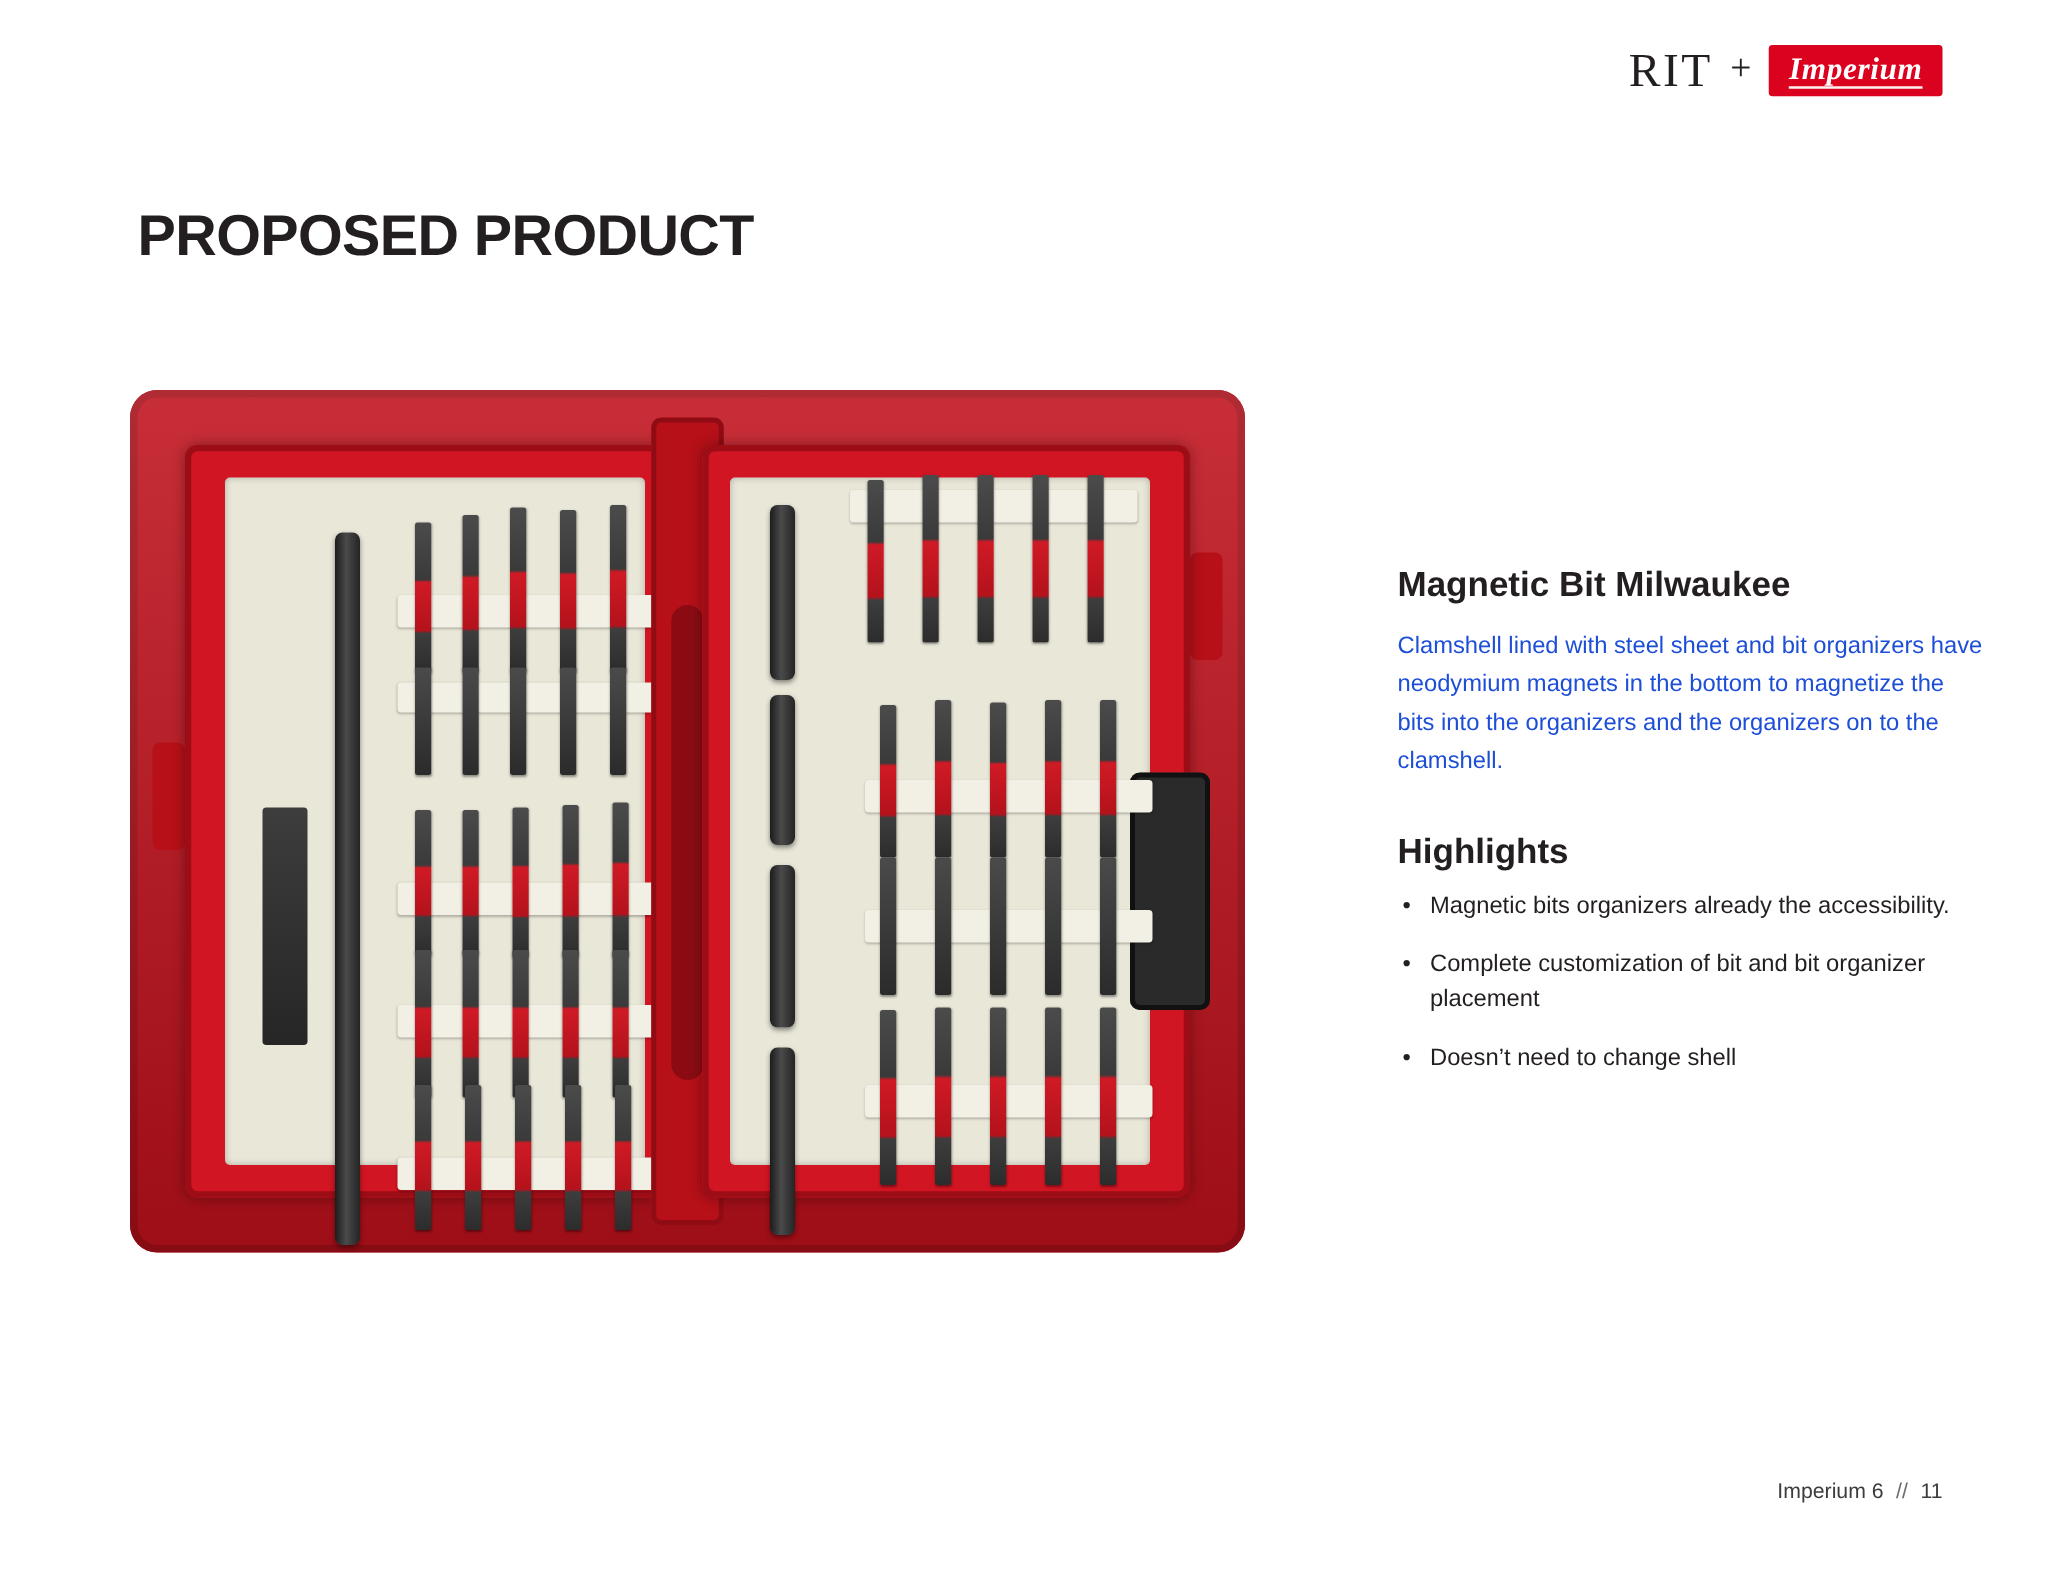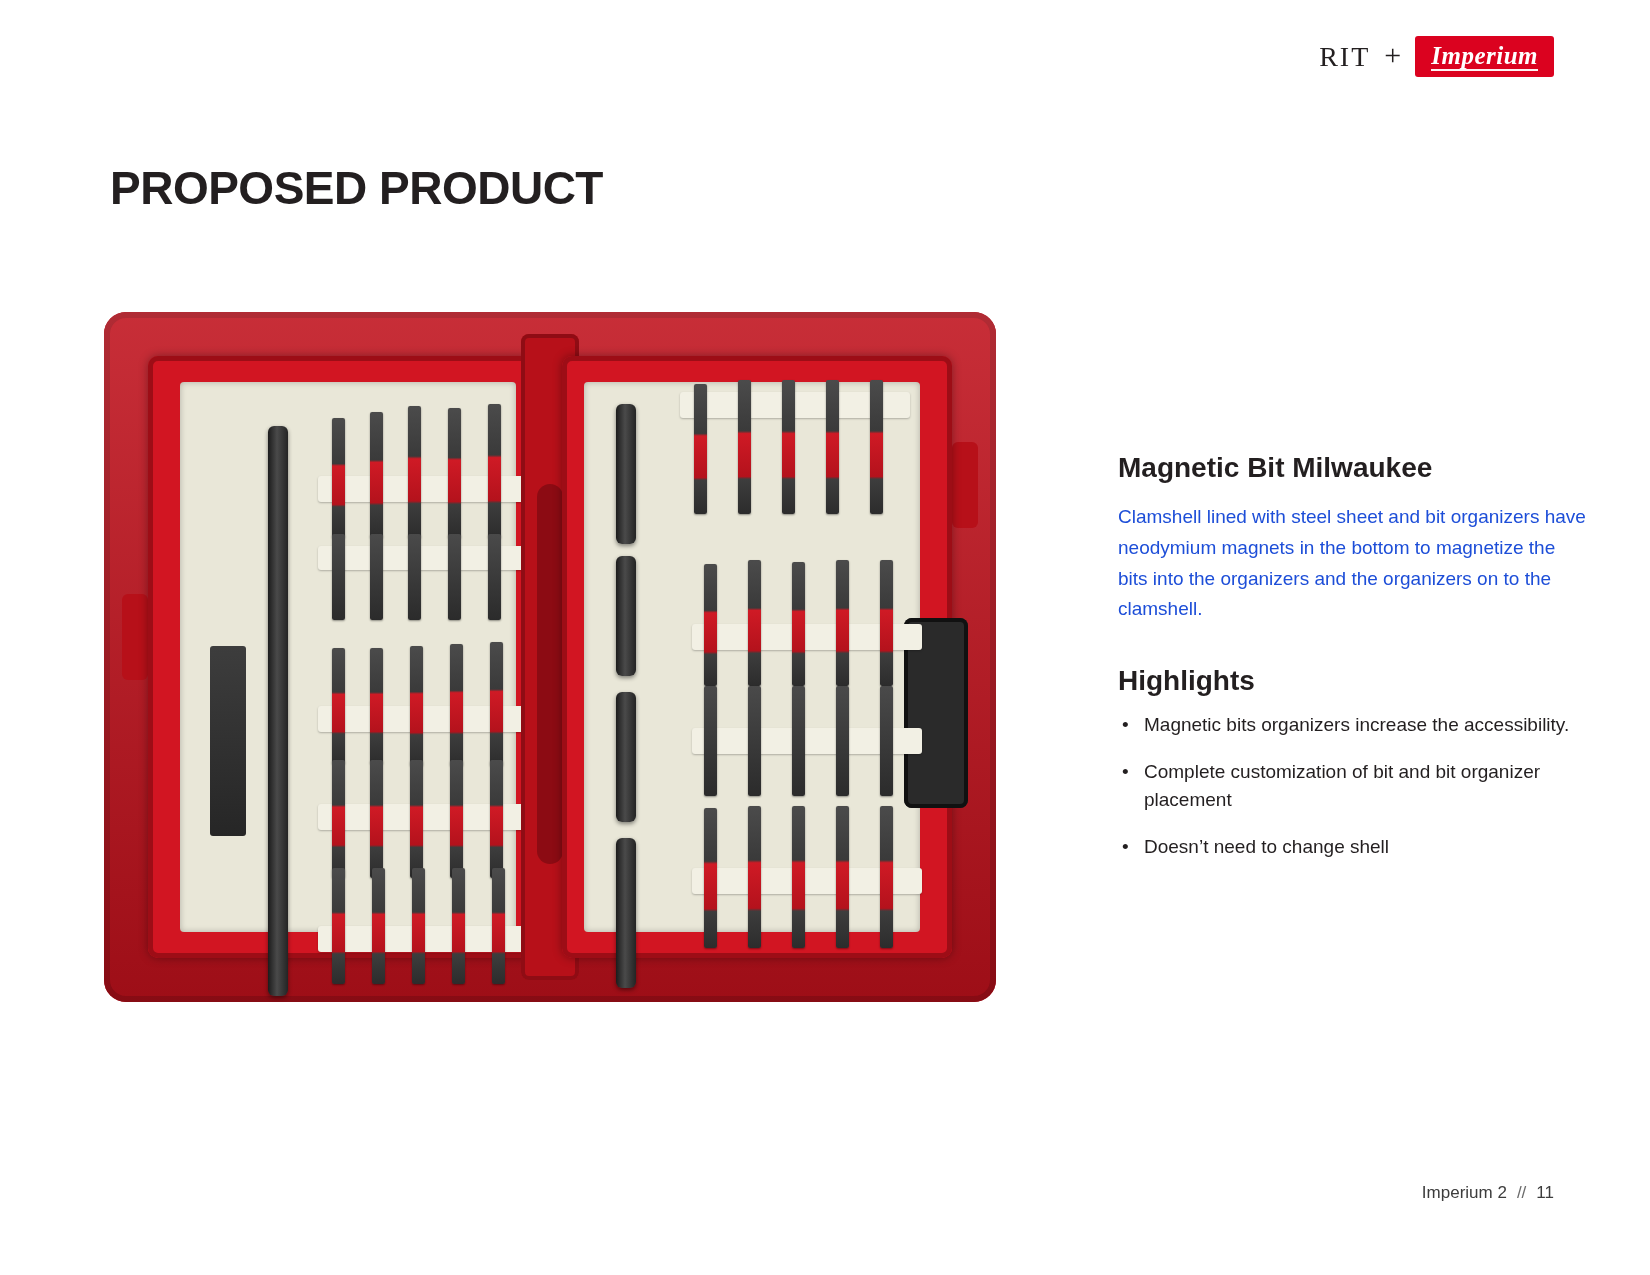--- a/index.html
+++ b/index.html
@@ -20,21 +20,21 @@
   .brand-bar {
     position: absolute;
     top: 36px;
     right: 96px;
     display: flex;
     align-items: center;
     gap: 14px;
   }
   .brand-rit {
     font-family: "Liberation Serif", serif;
-    font-size: 28px;
+    font-size: 38px;
     letter-spacing: 2px;
     color: #231f20;
     line-height: 1;
   }
   .brand-plus {
     font-family: "Liberation Serif", serif;
     font-size: 30px;
     color: #231f20;
     line-height: 1;
     padding-bottom: 3px;
@@ -343,23 +343,23 @@
     <div class="bit" style="left:318px; top:450px; height:142px;"></div>
   </div>
 </div>
 
 <div class="text-col">
   <h2 class="section-head">Magnetic Bit Milwaukee</h2>
   <p class="body-copy">Clamshell lined with steel sheet and bit organizers have neodymium magnets in the bottom to magnetize the bits into the organizers and the organizers on to the clamshell.</p>
 
   <h2 class="section-head second">Highlights</h2>
   <ul class="highlights">
-    <li>Magnetic bits organizers increase the accessibility.</li>
+    <li>Magnetic bits organizers already the accessibility.</li>
     <li>Complete customization of bit and bit organizer placement</li>
     <li>Doesn’t need to change shell</li>
   </ul>
 </div>
 
 <div class="footer">
-  <span>Imperium 2</span>
+  <span>Imperium 6</span>
   <span class="sep">//</span>
   <span>11</span>
 </div>
 
 </body></html>

